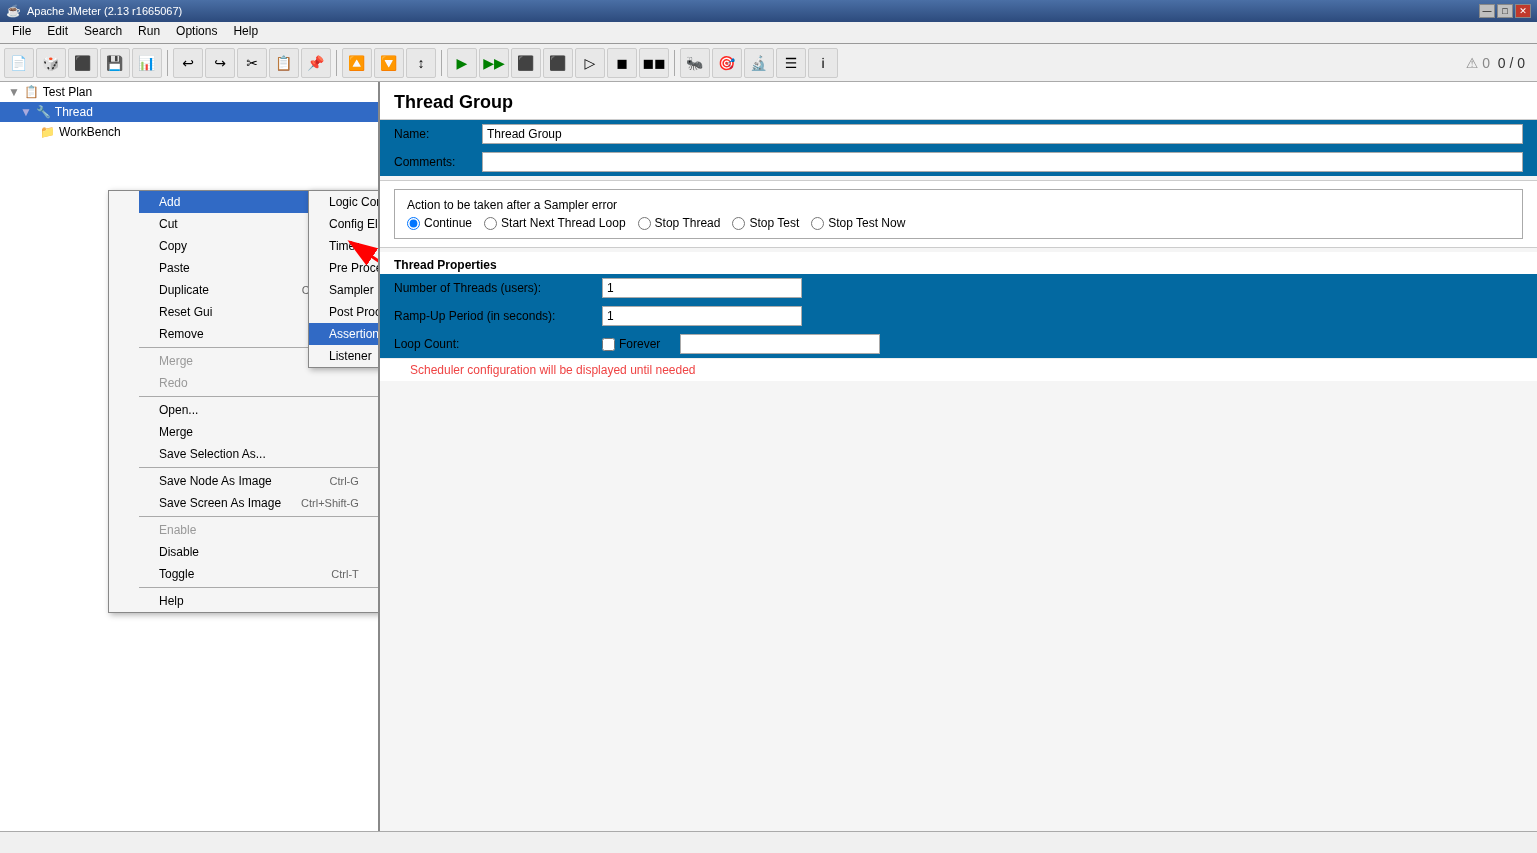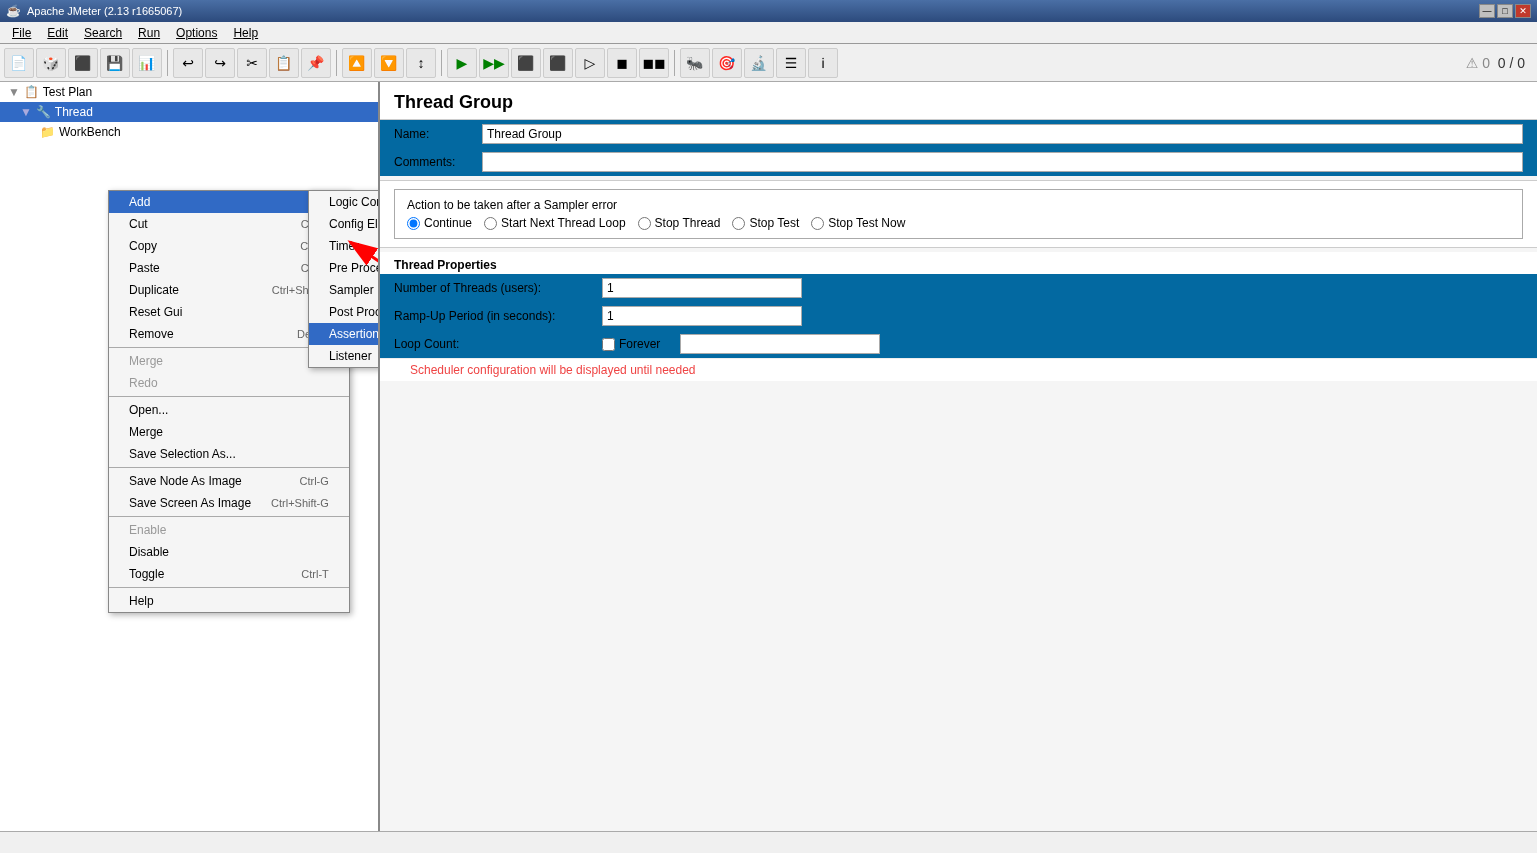--- a/index.html
+++ b/index.html
@@ -29,23 +29,21 @@
       color: black;
     }
     .title-btn.close-btn { background: #c0392b; color: white; }
 
     
     #menu-bar {
       background: #f0f0f0;
       border-bottom: 1px solid #999;
       height: 22px;
       display: flex;
-      align-items: center;
       padding: 0 4px;
-      text-decoration: underline;
     }
     .menu-item {
       padding: 2px 8px;
       cursor: pointer;
       font-size: 12px;
       color: #000;
     }
 
     
     #toolbar {
@@ -154,20 +152,21 @@
     #context-menu {
       position: absolute;
       left: 108px;
       top: 108px;
       background: #f5f5f5;
       border: 1px solid #888;
       box-shadow: 2px 2px 6px rgba(0,0,0,0.3);
       min-width: 200px;
       z-index: 100;
       font-size: 12px;
+      padding-left: 30px;
     }
     .ctx-item {
       padding: 4px 20px;
       cursor: pointer;
       display: flex;
       justify-content: space-between;
       align-items: center;
       white-space: nowrap;
     }
     .ctx-item:hover, .ctx-item.active { background: #316ac5; color: white; }

